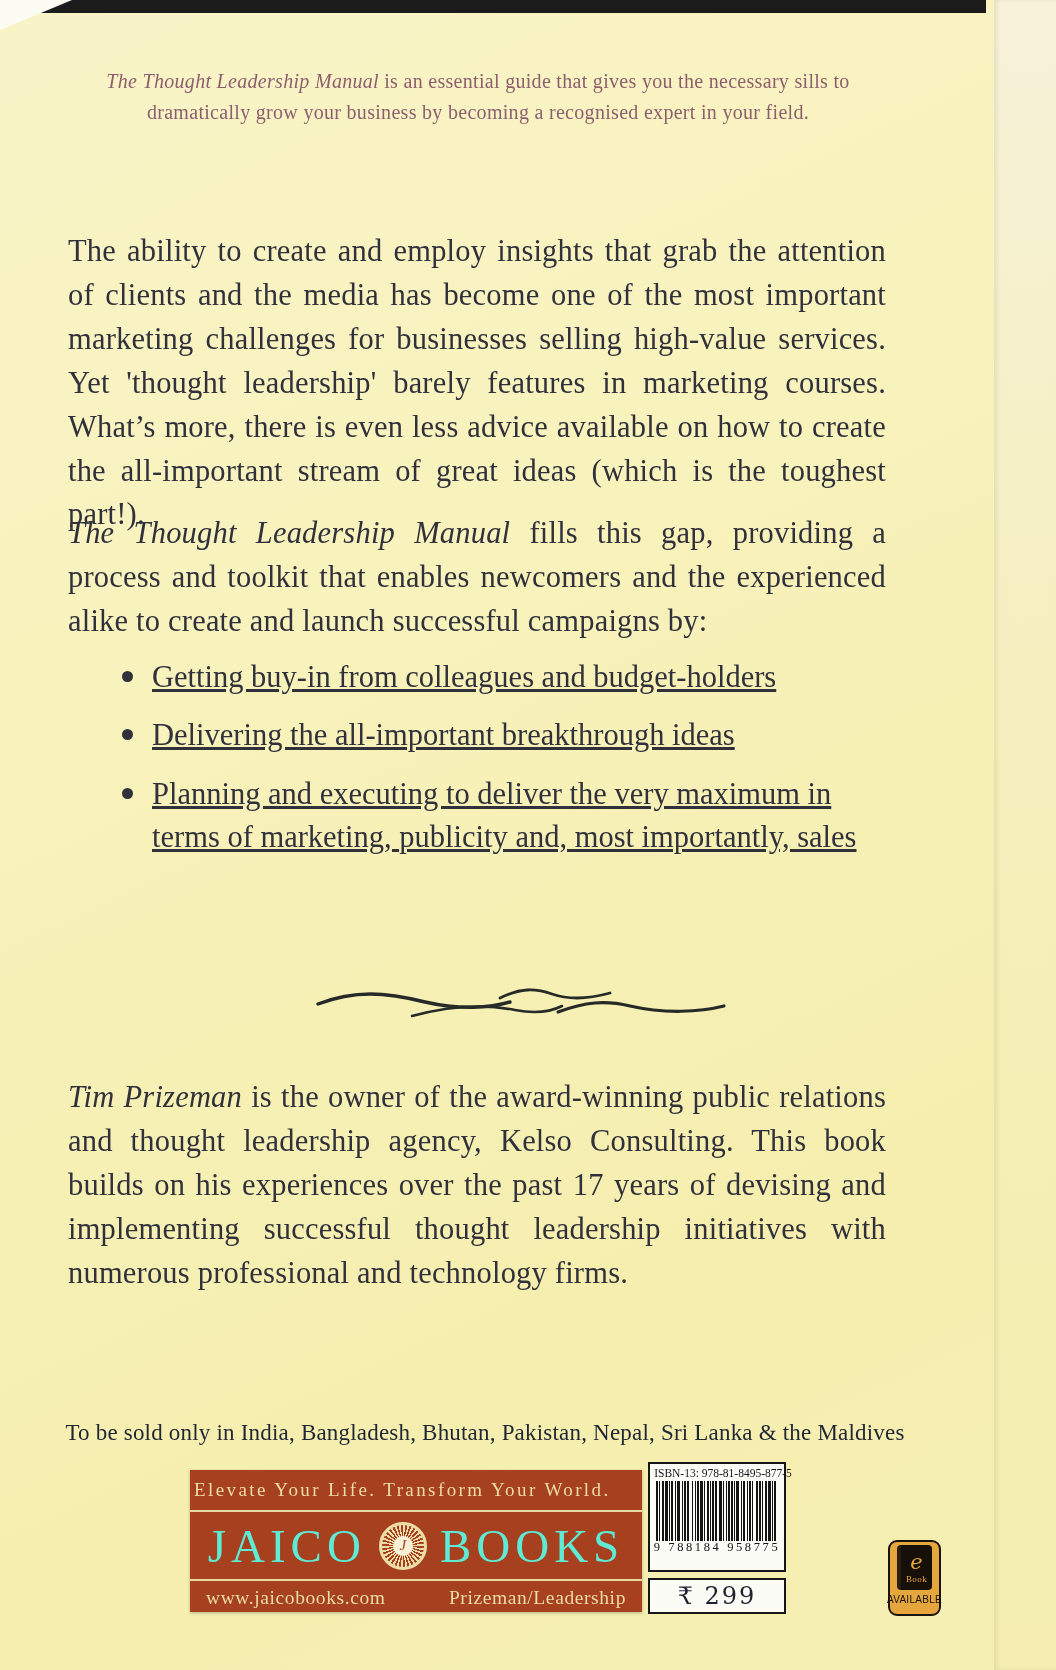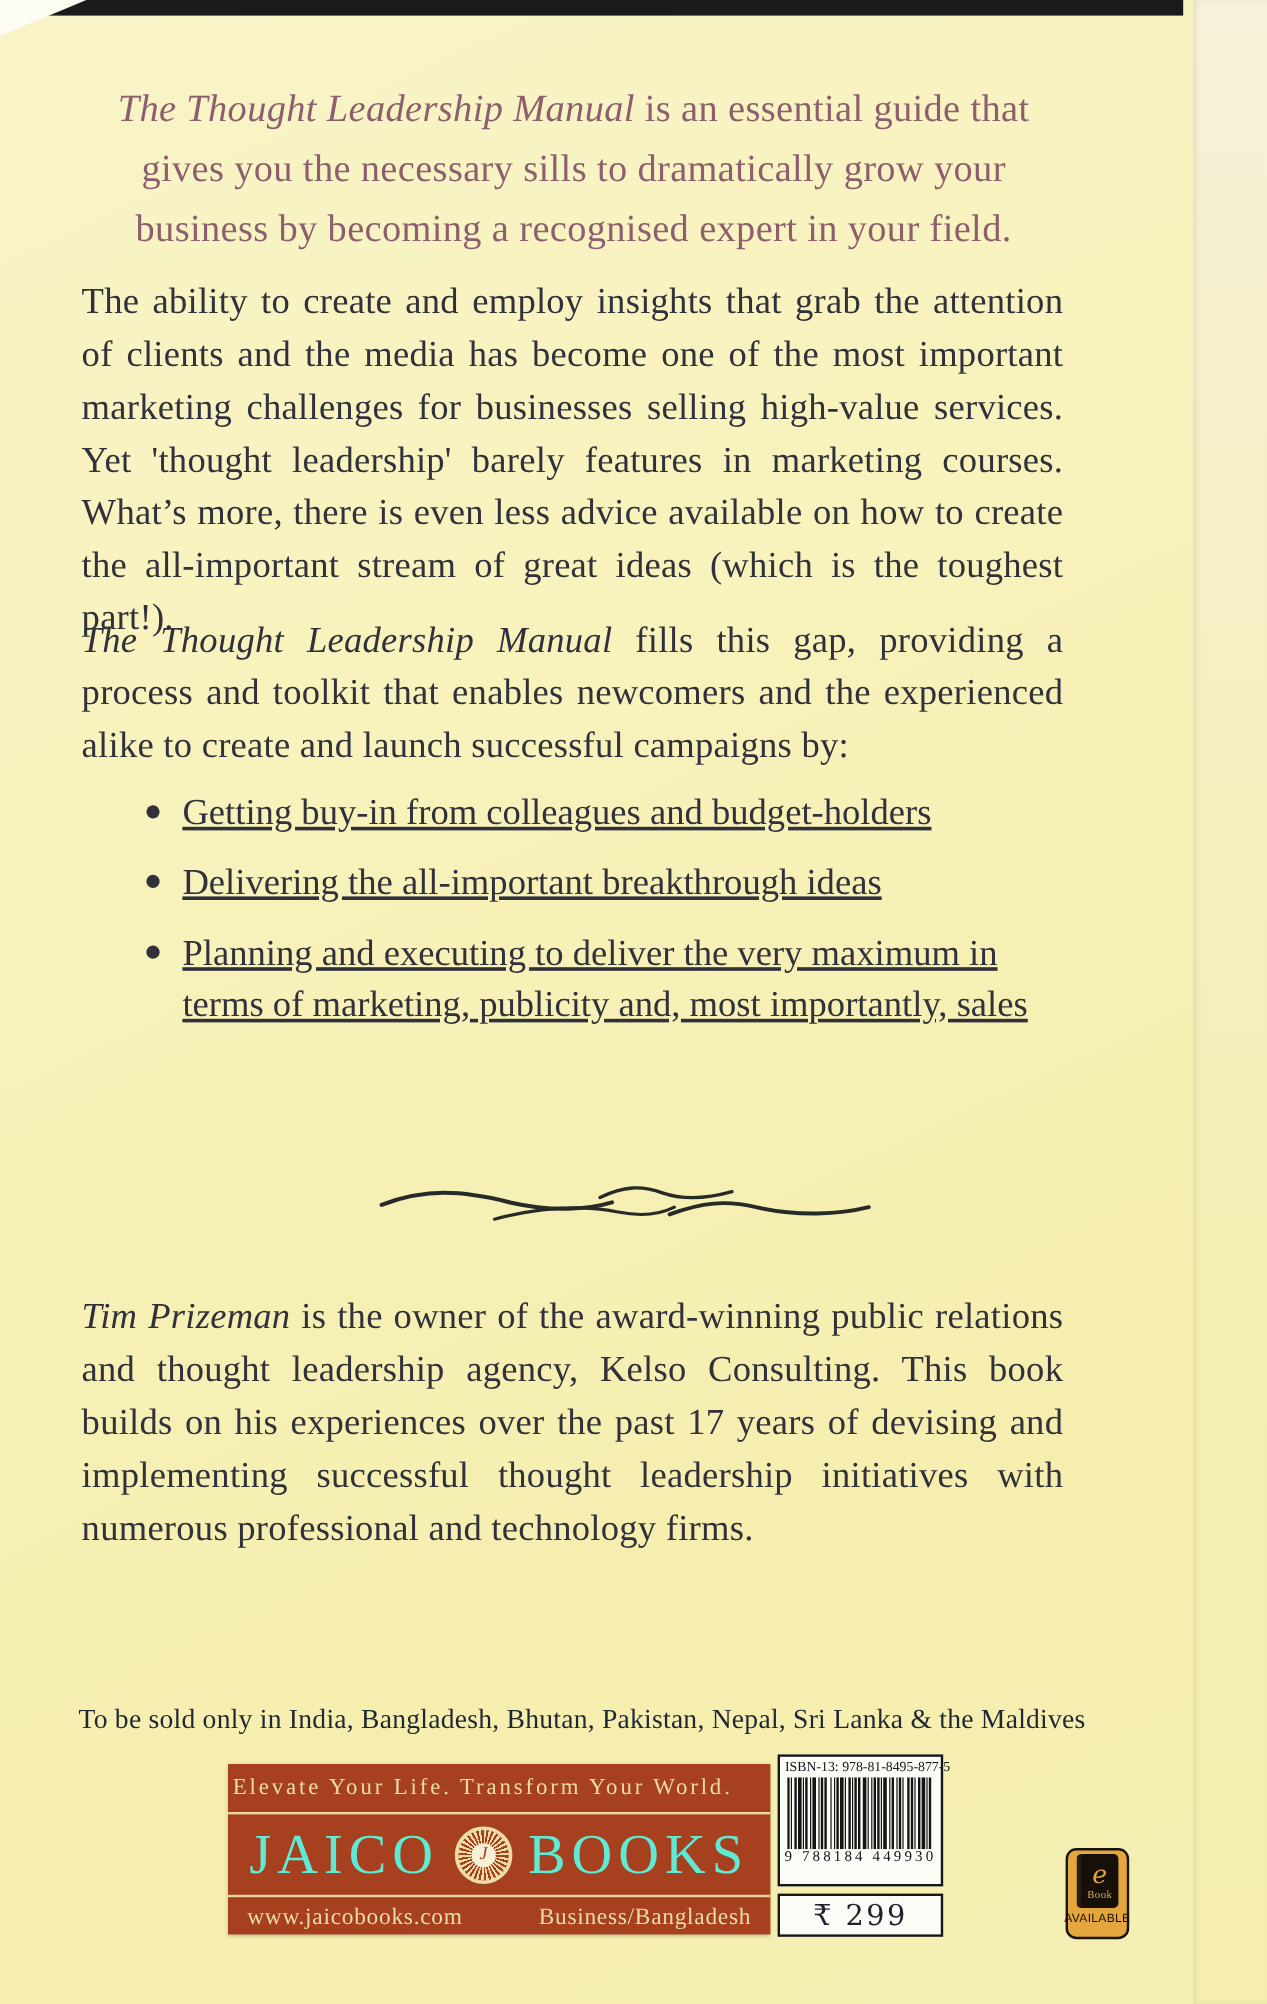--- a/index.html
+++ b/index.html
@@ -9,21 +9,21 @@
     background:linear-gradient(155deg,#f9f4c8 0%,#f8f2bc 35%,#f5eeae 75%,#f6efb4 100%);
   }
   .top-strip { position:absolute; top:0; left:28px; width:958px; height:13px; background:#1b1b1b; }
   .corner-sliver { position:absolute; top:0; left:0; width:72px; height:30px; background:#fcfcf2;
     clip-path:polygon(0 0,100% 0,0 100%); }
   .right-band { position:absolute; top:0; right:0; width:62px; height:100%;
     background:linear-gradient(180deg,#f7f2da 0%,#f6f0c8 25%,#f5eeb6 60%,#f5eeb0 100%);
     box-shadow:inset 3px 0 4px rgba(90,80,40,.10); }
 
   .intro { position:absolute; top:66px; left:86px; width:784px; text-align:center;
-    font-size:32px; line-height:1.56; color:#8d5e6e; letter-spacing:.3px; }
+    font-size:20px; line-height:1.56; color:#8d5e6e; letter-spacing:.3px; }
   .intro .it { font-style:italic; }
 
   .para { position:absolute; left:68px; width:818px; font-size:30.5px; line-height:1.44;
     text-align:justify; color:#30313b; letter-spacing:.2px; }
   .p1 { top:230px; }
   .p2 { top:512px; }
   .author { top:1076px; }
   .it { font-style:italic; }
 
   .bullets { position:absolute; top:656px; left:120px; width:772px; color:#30313b;
@@ -121,30 +121,30 @@
     <div class="tagline-row">Elevate Your Life. Transform Your World.</div>
     <div class="brand-row">
       <span class="brand-word">JAICO</span>
       <span class="logo">
         <span class="logo-center">J</span>
       </span>
       <span class="brand-word">BOOKS</span>
     </div>
     <div class="bottom-row">
       <span>www.jaicobooks.com</span>
-      <span>Business/Bangladesh</span>
+      <span>Prizeman/Leadership</span>
     </div>
   </div>
 
   <div class="barcode-box">
     <div class="isbn-line">ISBN-13: 978-81-8495-877-5</div>
     <svg class="bars" width="122" height="60">
       <line x1="0" y1="30" x2="122" y2="30" stroke="#141414" stroke-width="60" stroke-dasharray="2,1,1,2,2,1,3,1,1,1,2,2,1,1,3,2,1,1,2,1,2,3,1,2,1,1,2,1,3,1,1,2,2,1,1,1,2,1,2,2,3,1,1,2,1,1,2,1,2,1,1,1,3,2,1,1,2,2,1,1,2,1,1,3,2,1"></line>
     </svg>
-    <div class="bc-digits">9 788184 449930</div>
+    <div class="bc-digits">9 788184 958775</div>
   </div>
 
   <div class="price-box">₹ 299</div>
 
   <div class="badge">
     <div class="badge-book">
       <span class="badge-e">e</span>
       <span class="badge-word">Book</span>
     </div>
     <div class="badge-avail">AVAILABLE</div>

